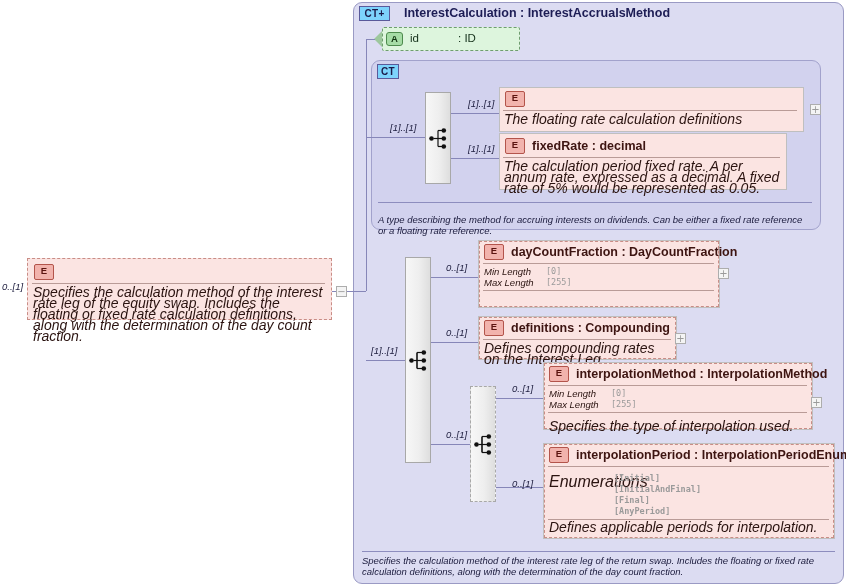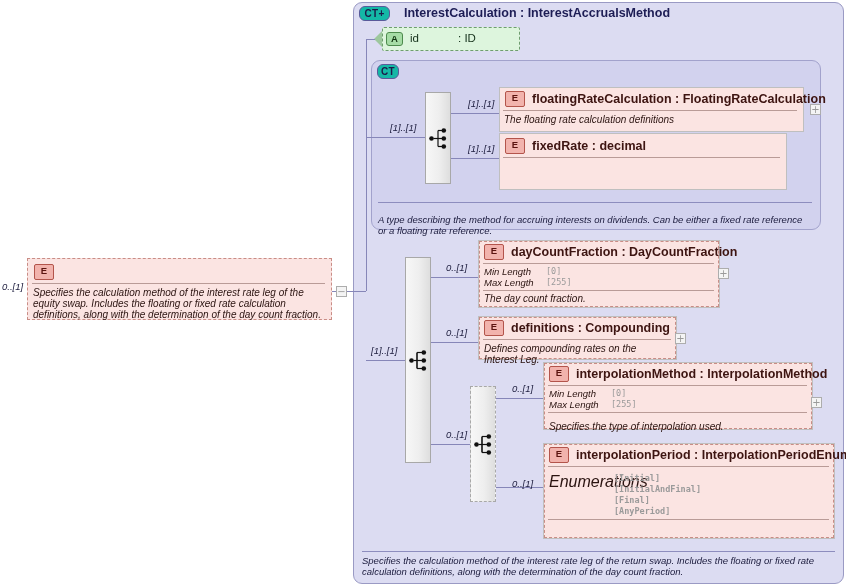--- a/index.html
+++ b/index.html
@@ -26,23 +26,23 @@
     border-radius: 9px;
   }
   .ct-inner-container {
     background: #d2d2ee;
     border: 1px solid #a2a2cc;
     border-radius: 9px;
   }
 
   
   .ct-badge {
-    background: #14b8a6;
+    background: #7dd3fc;
     border: 1px solid #5a5a9a;
-    border-radius: 6px;
+    border-radius: 0;
     color: #1b1b4a;
     font-size: 10px;
     font-weight: bold;
     letter-spacing: .3px;
     text-align: center;
     line-height: 13px;
     height: 15px;
   }
   .ct-title {
     color: #1d1d55;
@@ -117,21 +117,21 @@
   }
   .el-title {
     color: #3d1411;
     font-size: 12.5px;
     font-weight: bold;
     white-space: nowrap;
   }
   .el-rule { height: 1px; background: #b99b97; }
   .el-desc {
     color: #2a1310;
-    font-size: 10px;
+    font-size: 14px;
     font-style: italic;
     line-height: 11px;
   }
   .facet-row { display: flex; font-size: 9.5px; line-height: 11px; }
   .facet-label {
     font-style: italic;
     color: #2a1310;
     width: 62px;
     flex: 0 0 auto;
   }
@@ -237,33 +237,33 @@
 
   <div class="abs line-h" style="left:451px; top:113px; width:48px;"></div>
   <div class="abs card" style="left:468px; top:98px;">[1]..[1]</div>
   <div class="abs line-h" style="left:451px; top:158px; width:48px;"></div>
   <div class="abs card" style="left:468px; top:143px;">[1]..[1]</div>
 
   <div class="abs el-box solid" style="left:499px; top:87px; width:305px; height:45px; background:#ffffff;"></div>
   <div class="abs" style="left:500px; top:88px; width:303px; height:43px; background:#fbe4e2;"></div>
   <div class="abs el-head" style="left:505px; top:91px;">
     <span class="el-badge"><span>E</span></span>
-    <span class="el-title">floatingRateCalculation : FloatingRateCalculation</span>
   </div>
   <div class="abs el-rule" style="left:503px; top:110px; width:294px;"></div>
   <div class="abs el-desc" style="left:504px; top:114px; width:292px;">The floating rate calculation definitions</div>
   <div class="abs toggle" style="left:810px; top:104px;"><span>+</span></div>
 
   <div class="abs el-box solid" style="left:499px; top:133px; width:288px; height:57px; background:#ffffff;"></div>
   <div class="abs" style="left:500px; top:134px; width:286px; height:55px; background:#fbe4e2;"></div>
   <div class="abs el-head" style="left:505px; top:138px;">
     <span class="el-badge"><span>E</span></span>
     <span class="el-title">fixedRate : decimal</span>
   </div>
   <div class="abs el-rule" style="left:503px; top:157px; width:277px;"></div>
+  <div class="abs el-desc" style="left:504px; top:161px; width:278px;">The calculation period fixed rate. A per annum rate, expressed as a decimal. A fixed rate of 5% would be represented as 0.05.</div>
 
   <div class="abs line-h" style="left:366px; top:360px; width:39px;"></div>
   <div class="abs card" style="left:371px; top:345px;">[1]..[1]</div>
 
   <div class="abs comp-box" style="left:405px; top:257px; width:26px; height:206px;"></div>
   <svg class="comp-icon" style="left:409px; top:350px;" width="19" height="21" viewBox="0 0 19 21">
     <circle cx="2.5" cy="10.5" r="2.3" fill="#111"></circle>
     <line x1="4.5" y1="10.5" x2="8" y2="10.5" stroke="#111" stroke-width="1.2"></line>
     <line x1="8" y1="2.5" x2="8" y2="18.5" stroke="#111" stroke-width="1.6"></line>
     <line x1="8" y1="2.5" x2="13" y2="2.5" stroke="#111" stroke-width="1.2"></line>
@@ -294,21 +294,20 @@
     <div class="facet-row">
       <span class="facet-label">Min Length</span>
       <span class="facet-value">[0]</span>
     </div>
     <div class="facet-row">
       <span class="facet-label">Max Length</span>
       <span class="facet-value">[255]</span>
     </div>
   </div>
   <div class="abs el-rule" style="left:483px; top:290px; width:231px;"></div>
-  <div class="abs el-desc" style="left:484px; top:293px; width:228px;">The day count fraction.</div>
   <div class="abs toggle" style="left:718px; top:268px;"><span>+</span></div>
 
   <div class="abs el-box solid" style="left:478px; top:316px; width:199px; height:44px; background:#ffffff;"></div>
   <div class="abs el-box" style="left:479px; top:317px; width:197px; height:42px;"></div>
   <div class="abs el-head" style="left:484px; top:320px;">
     <span class="el-badge"><span>E</span></span>
     <span class="el-title">definitions : Compounding</span>
   </div>
   <div class="abs el-rule" style="left:483px; top:339px; width:188px;"></div>
   <div class="abs el-desc" style="left:484px; top:343px; width:188px;">Defines compounding rates on the Interest Leg.</div>
@@ -362,14 +361,15 @@
   </div>
   <div class="abs el-rule" style="left:548px; top:466px; width:281px;"></div>
   <div class="abs facet-label" style="left:549px; top:473px; width:80px;">Enumerations</div>
   <div class="abs enum-list" style="left:614px; top:473px;">
     <div>[Initial]</div>
     <div>[InitialAndFinal]</div>
     <div>[Final]</div>
     <div>[AnyPeriod]</div>
   </div>
   <div class="abs el-rule" style="left:548px; top:519px; width:281px;"></div>
+  <div class="abs el-desc" style="left:549px; top:522px; width:278px;">Defines applicable periods for interpolation.</div>
 
 </div>
 
 </body></html>

